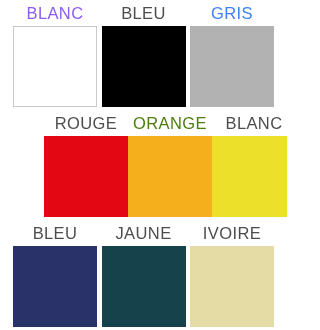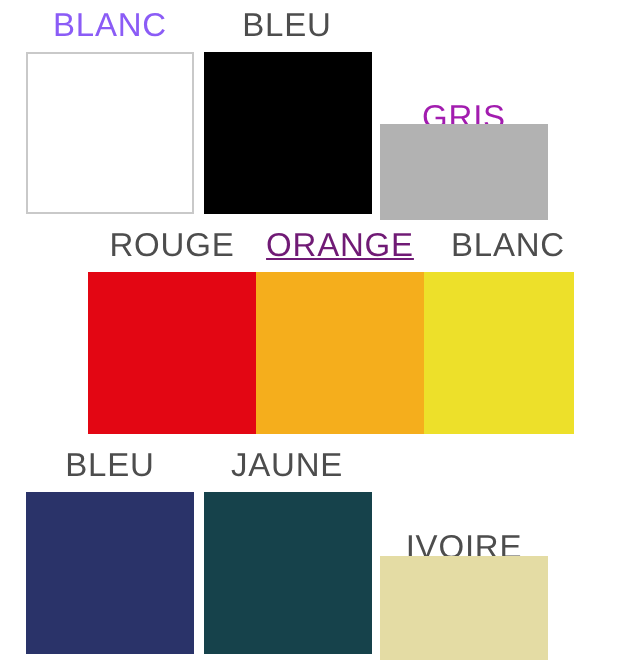--- a/index.html
+++ b/index.html
@@ -77,35 +77,35 @@
       <div class="swatch-label" style="color: #8b5cf6;">BLANC</div>
       <div class="swatch-chip bordered" style="background-color: rgb(255, 255, 255); border-color: rgb(201, 201, 201);"></div>
     </div>
 
     <div class="swatch-cell">
       <div class="swatch-label" style="color: rgb(77, 77, 77);">BLEU</div>
       <div class="swatch-chip" style="background-color: rgb(0, 0, 0);"></div>
     </div>
 
     <div class="swatch-cell">
-      <div class="swatch-label" style="color: #a21caf; margin-top: 46px;">GRIS</div>
+      <div class="swatch-label" style="color: #3b82f6;">GRIS</div>
       <div class="swatch-chip" style="background-color: rgb(178, 178, 178);"></div>
     </div>
 
   </div>
 
   <div class="swatch-row row-2">
 
     <div class="swatch-cell">
       <div class="swatch-label" style="color: rgb(77, 77, 77);">ROUGE</div>
       <div class="swatch-chip" style="background-color: rgb(227, 6, 19);"></div>
     </div>
 
     <div class="swatch-cell">
-      <div class="swatch-label" style="color: #701a75; text-decoration: underline;">ORANGE</div>
+      <div class="swatch-label" style="color: #4d7c0f;">ORANGE</div>
       <div class="swatch-chip" style="background-color: rgb(245, 174, 28);"></div>
     </div>
 
     <div class="swatch-cell">
       <div class="swatch-label" style="color: rgb(77, 77, 77);">BLANC</div>
       <div class="swatch-chip" style="background-color: rgb(237, 224, 42);"></div>
     </div>
 
   </div>
 
@@ -115,19 +115,19 @@
       <div class="swatch-label" style="color: rgb(77, 77, 77);">BLEU</div>
       <div class="swatch-chip" style="background-color: rgb(42, 51, 105);"></div>
     </div>
 
     <div class="swatch-cell">
       <div class="swatch-label" style="color: rgb(77, 77, 77);">JAUNE</div>
       <div class="swatch-chip" style="background-color: rgb(22, 66, 75);"></div>
     </div>
 
     <div class="swatch-cell">
-      <div class="swatch-label" style="color: rgb(77, 77, 77); margin-top: 41px;">IVOIRE</div>
+      <div class="swatch-label" style="color: rgb(77, 77, 77);">IVOIRE</div>
       <div class="swatch-chip" style="background-color: rgb(228, 220, 164);"></div>
     </div>
 
   </div>
 
 </div>
 
 </body></html>

